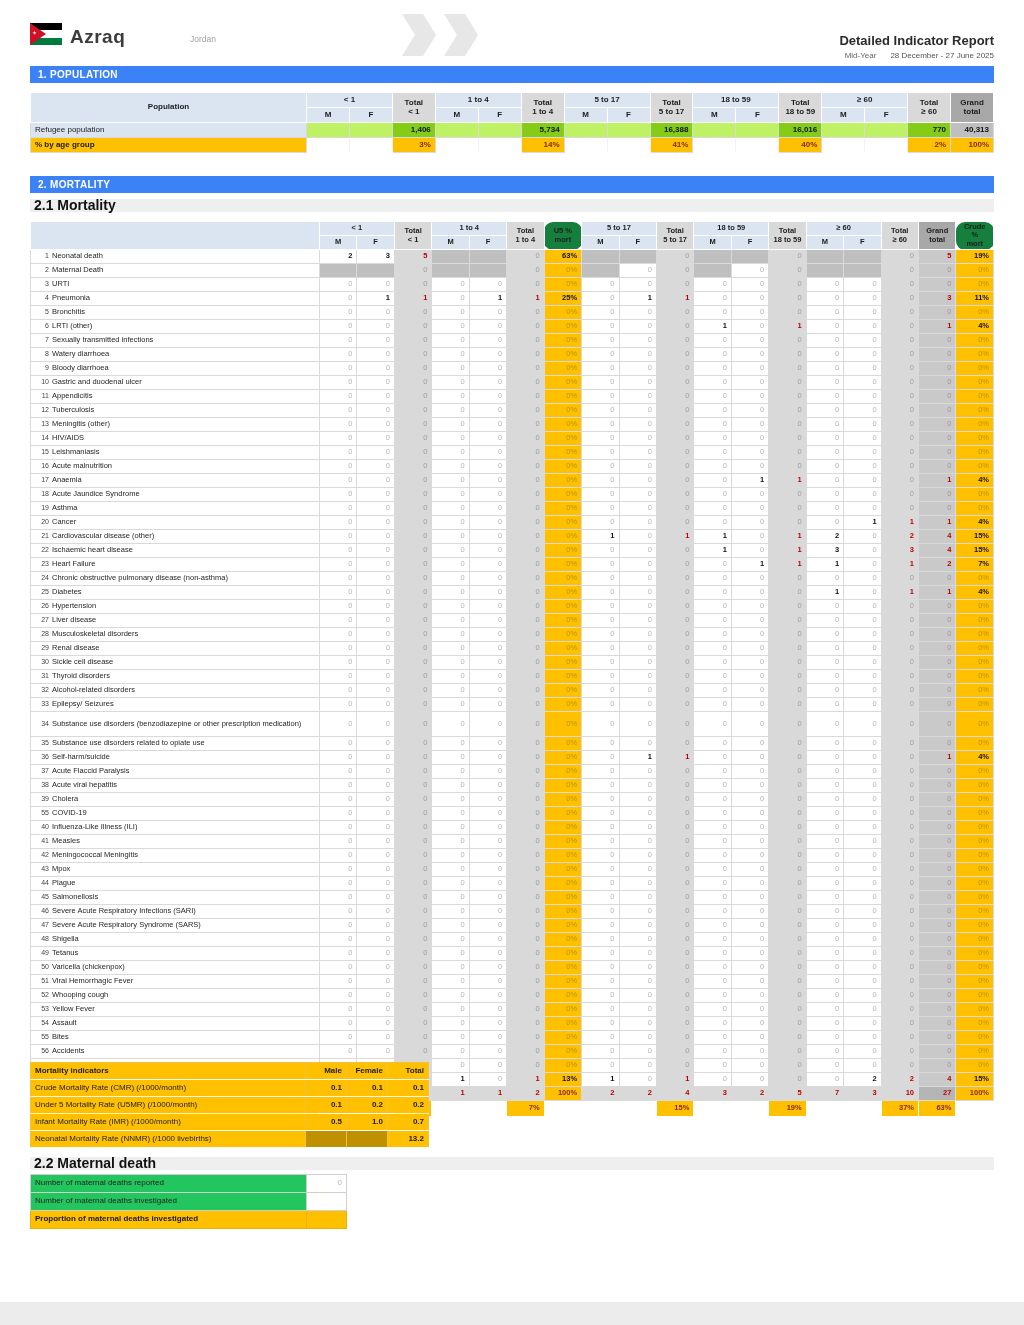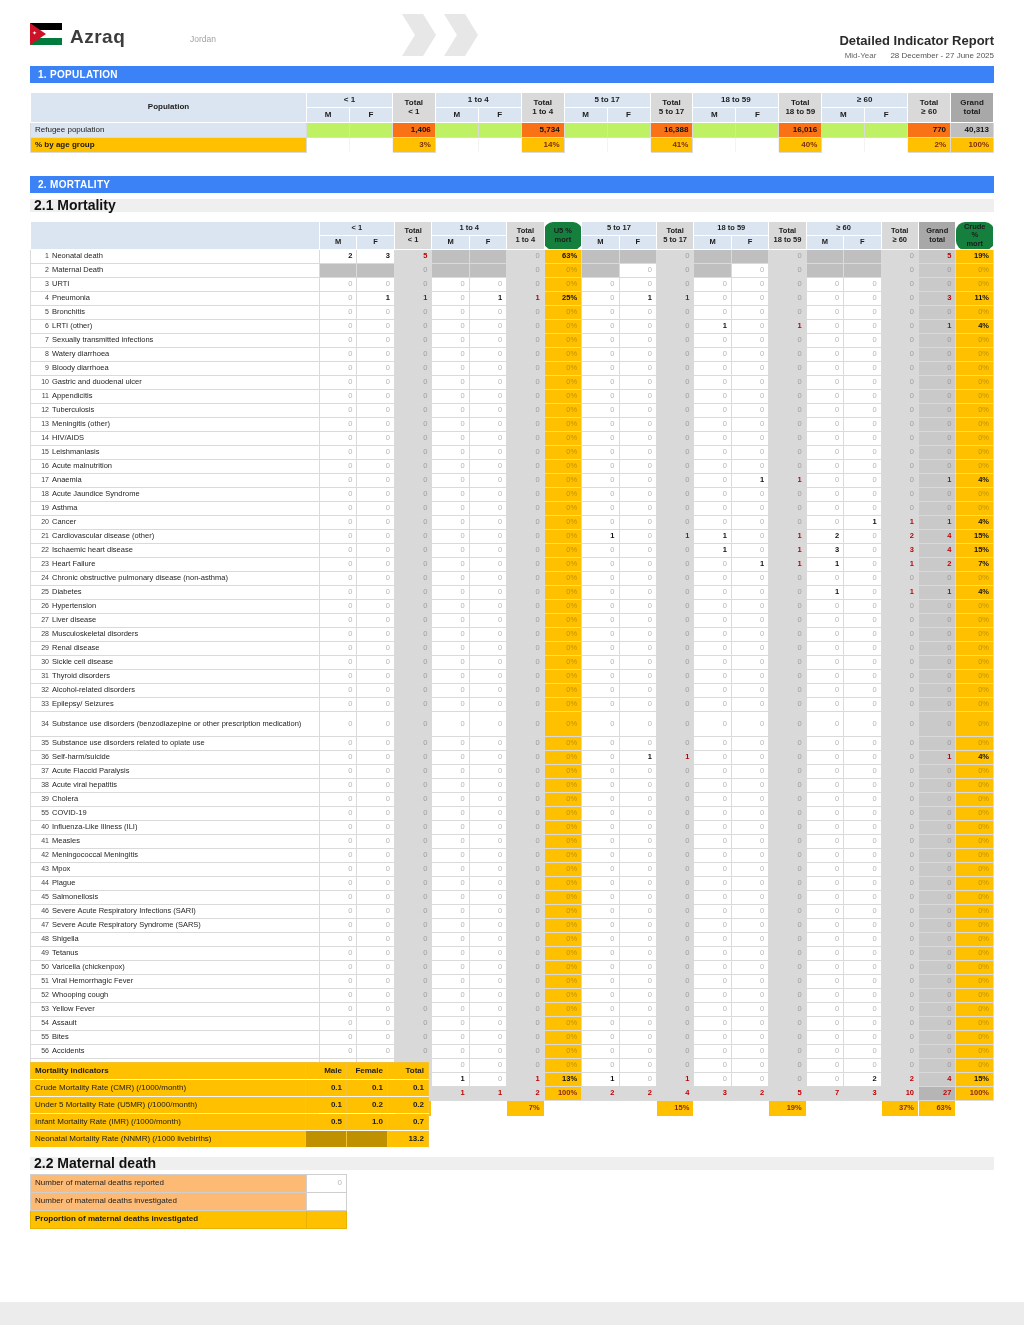--- a/index.html
+++ b/index.html
@@ -39,21 +39,21 @@
   .grid th.tot{background:#d9d9d9;}
   .grid th.grand{background:#a8a8a8;}
   .grid th.pcth{background:#15803d;border-radius:9px;}
   .grid td{border:1px solid #dadada;text-align:right;}
 
   
   .poptab{left:30px;top:92px;width:964px;}
   .poptab td,.poptab th{font-size:8px;height:14px;}
   .poptab td.lbl{background:#dbe5f1;text-align:left;color:#222;}
   .poptab td.mf{color:#4a4a4a;background:#bef264;padding-left:48px;}
-  .poptab td.tot{background:#f97316;font-weight:bold;color:#111;}
+  .poptab td.tot{background:#84cc16;font-weight:bold;color:#111;}
   .poptab td.grand{background:#bfbfbf;font-weight:bold;color:#111;}
   .poptab td.pl{background:#ffc000;font-weight:bold;text-align:left;color:#1a1a1a;}
   .poptab td.pv{background:#ffc000;font-weight:bold;color:#7c2d12;}
   .poptab td.blank{background:#fff;border-color:#fff #f3f3f3;}
 
   
   .morttab{left:30px;top:221px;width:964px;}
   .morttab td{height:13px;}
   td.lbl{background:#fff;text-align:left;white-space:nowrap;color:#1f1f1f;border:1px solid #dadada;}
   .rnum{display:inline-block;width:14px;text-align:right;margin-right:3px;color:#444;font-size:7px;}
@@ -83,21 +83,21 @@
   .indtab{left:30px;top:1062px;width:398px;}
   .indtab td{background:#ffc000;border:1px solid #f2c337;border-bottom:1px solid rgba(255,255,255,.75);
              font-size:8px;height:16px;color:#1c1c1c;}
   .indtab td.h{font-weight:bold;}
   .indtab td.v{text-align:right;font-weight:bold;}
   .indtab td.dark{background:#bf9000;}
 
   
   .mattab{left:30px;top:1174px;width:316px;}
   .mattab td{height:17px;font-size:8px;border:1px solid #cfcfcf;}
-  .mattab td.lbl2{background:#fdba74;color:#222;}
+  .mattab td.lbl2{background:#22c55e;color:#222;}
   .mattab td.val{background:#fff;text-align:right;color:#b5b5b5;}
   .mattab td.ylbl{background:#ffc000;font-weight:bold;color:#1a1a1a;border-color:#e8b200;}
   .mattab td.yval{background:#ffc000;border-color:#e8b200;}
 
   .footband{left:0;top:1302px;width:1024px;height:23px;background:#ececec;}
 </style>
 </head>
 <body>
 
 <div class="abs topband">

